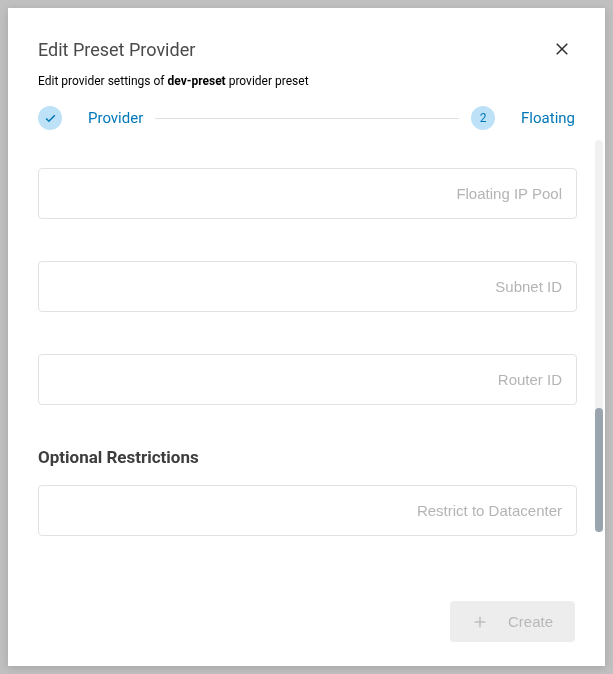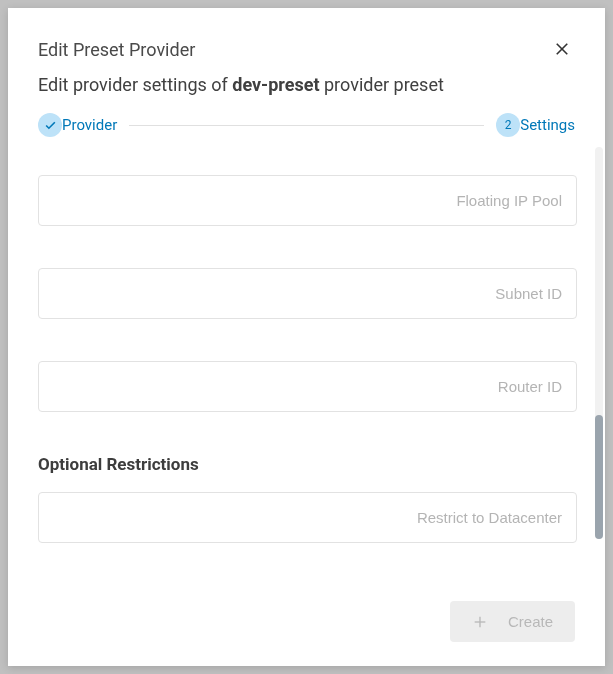--- a/index.html
+++ b/index.html
@@ -44,35 +44,35 @@
       padding: 4px;
       color: #333;
     }
     .close-btn svg {
       width: 18px;
       height: 18px;
       display: block;
     }
     .modal-subtitle {
       padding: 0 30px 18px 30px;
-      font-size: 18px;
-      color: #404040;
+      font-size: 12px;
+      color: #000000;
     }
     .modal-subtitle .bold {
       font-weight: 700;
     }
     .stepper {
       display: flex;
       align-items: center;
       padding: 0 30px 10px 30px;
     }
     .step {
       display: flex;
       align-items: center;
-      gap: 0;
+      gap: 26px;
       cursor: pointer;
     }
     .step-circle {
       width: 24px;
       height: 24px;
       border-radius: 50%;
       background: #bde2f8;
       display: flex;
       align-items: center;
       justify-content: center;
@@ -194,21 +194,21 @@
       <div class="step-circle check">
         <svg viewBox="0 0 24 24" fill="none" stroke="currentColor" stroke-width="3">
           <polyline points="4 12 9 17 20 6"></polyline>
         </svg>
       </div>
       <span class="step-label">Provider</span>
     </div>
     <div class="step-line"></div>
     <div class="step">
       <div class="step-circle">2</div>
-      <span class="step-label">Settings</span>
+      <span class="step-label">Floating</span>
     </div>
   </div>
 
   <div class="scroll-area">
     <div class="scroll-content">
 
       <div class="field-wrap">
         <input class="field-input" type="text" placeholder="Floating IP Pool" style="">
       </div>
 

